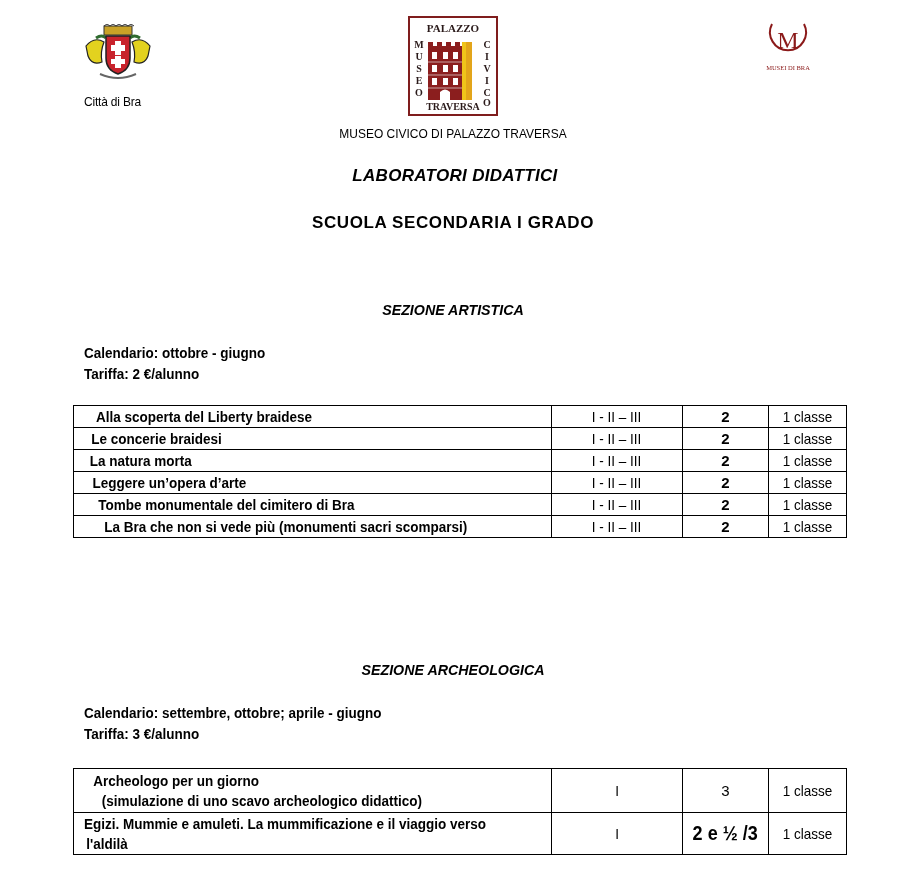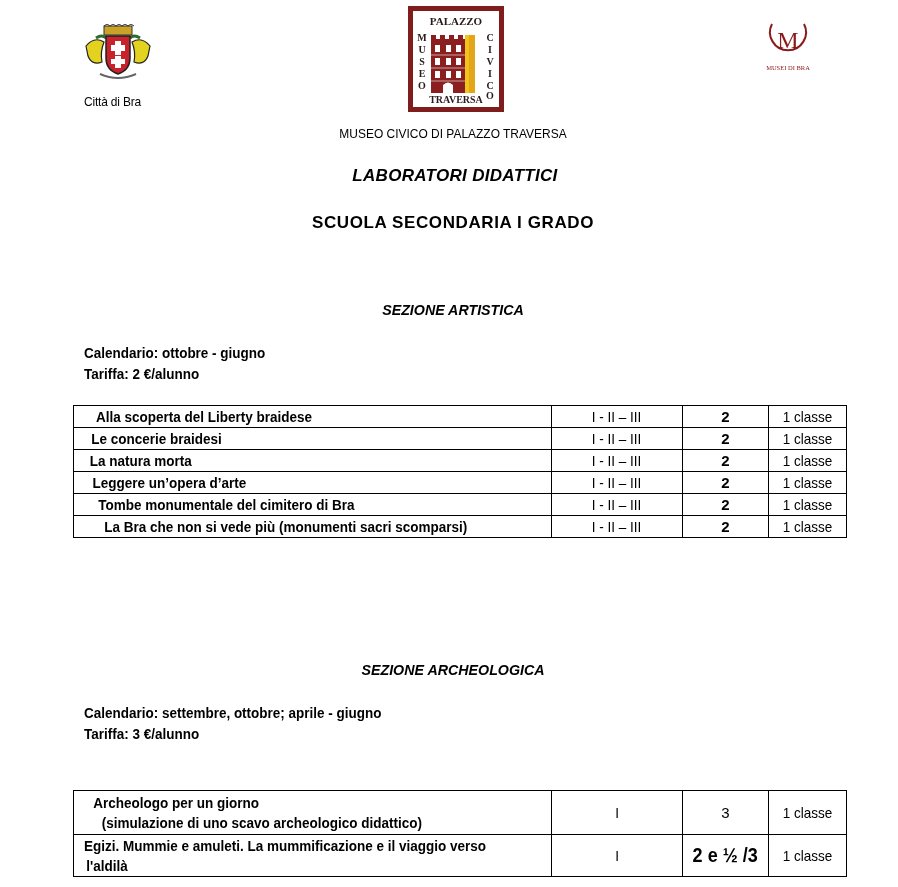--- a/index.html
+++ b/index.html
@@ -5,21 +5,21 @@
   html, body { margin: 0; padding: 0; background: #ffffff; }
   body {
     width: 898px; height: 887px; position: relative; overflow: hidden;
     font-family: "Liberation Sans", sans-serif; color: #000;
   }
   .abs { position: absolute; }
 
   
   .logo-bra { left: 80px; top: 24px; width: 76px; height: 60px; }
   .caption-bra { left: 84px; top: 94px; font-size: 13px; letter-spacing: -0.2px; transform: scaleX(0.92); transform-origin: left; }
-  .logo-pt { left: 408px; top: 6px; width: 86px; height: 96px; border: 5px solid #7f1d1d; background: #fff; }
+  .logo-pt { left: 408px; top: 16px; width: 86px; height: 96px; border: 2px solid #7f1d1d; background: #fff; }
   .logo-mb { left: 762px; top: 14px; width: 52px; height: 62px; }
 
   
   .museo { left: 0; width: 906px; top: 126px; text-align: center; font-size: 13px; transform: scaleX(0.92); }
   .lab { left: 0; width: 910px; top: 166px; text-align: center; font-size: 17px; font-weight: bold; font-style: italic; letter-spacing: 0.3px; }
   .scuola { left: 0; width: 906px; top: 213px; text-align: center; font-size: 17px; font-weight: bold; letter-spacing: 0.6px; }
 
   .section-title { left: 0; width: 906px; text-align: center; font-size: 15px; font-weight: bold; font-style: italic; transform: scaleX(0.95); }
   .info { left: 84px; font-size: 14.5px; font-weight: bold; line-height: 21px; transform: scaleX(0.93); transform-origin: left; }
 
@@ -163,21 +163,21 @@
   </tr>
 </tbody>
   </table>
 
 <div class="abs section-title" style="top:661px;">SEZIONE ARCHEOLOGICA</div>
 <div class="abs info" style="top:703px;">
   <div>Calendario: settembre, ottobre; aprile - giugno</div>
   <div>Tariffa: 3 €/alunno</div>
 </div>
 
-<table style="top:790px; width:773px;">
+<table style="top:768px; width:773px;">
   <colgroup>
       <col style="width:478px">
       <col style="width:131px">
       <col style="width:86px">
       <col style="width:78px">
     </colgroup>
   <tbody>
       <tr style="height:44px;">
     <td class="t wrap">
       <div><span class="nx">Archeologo per un giorno</span></div>

